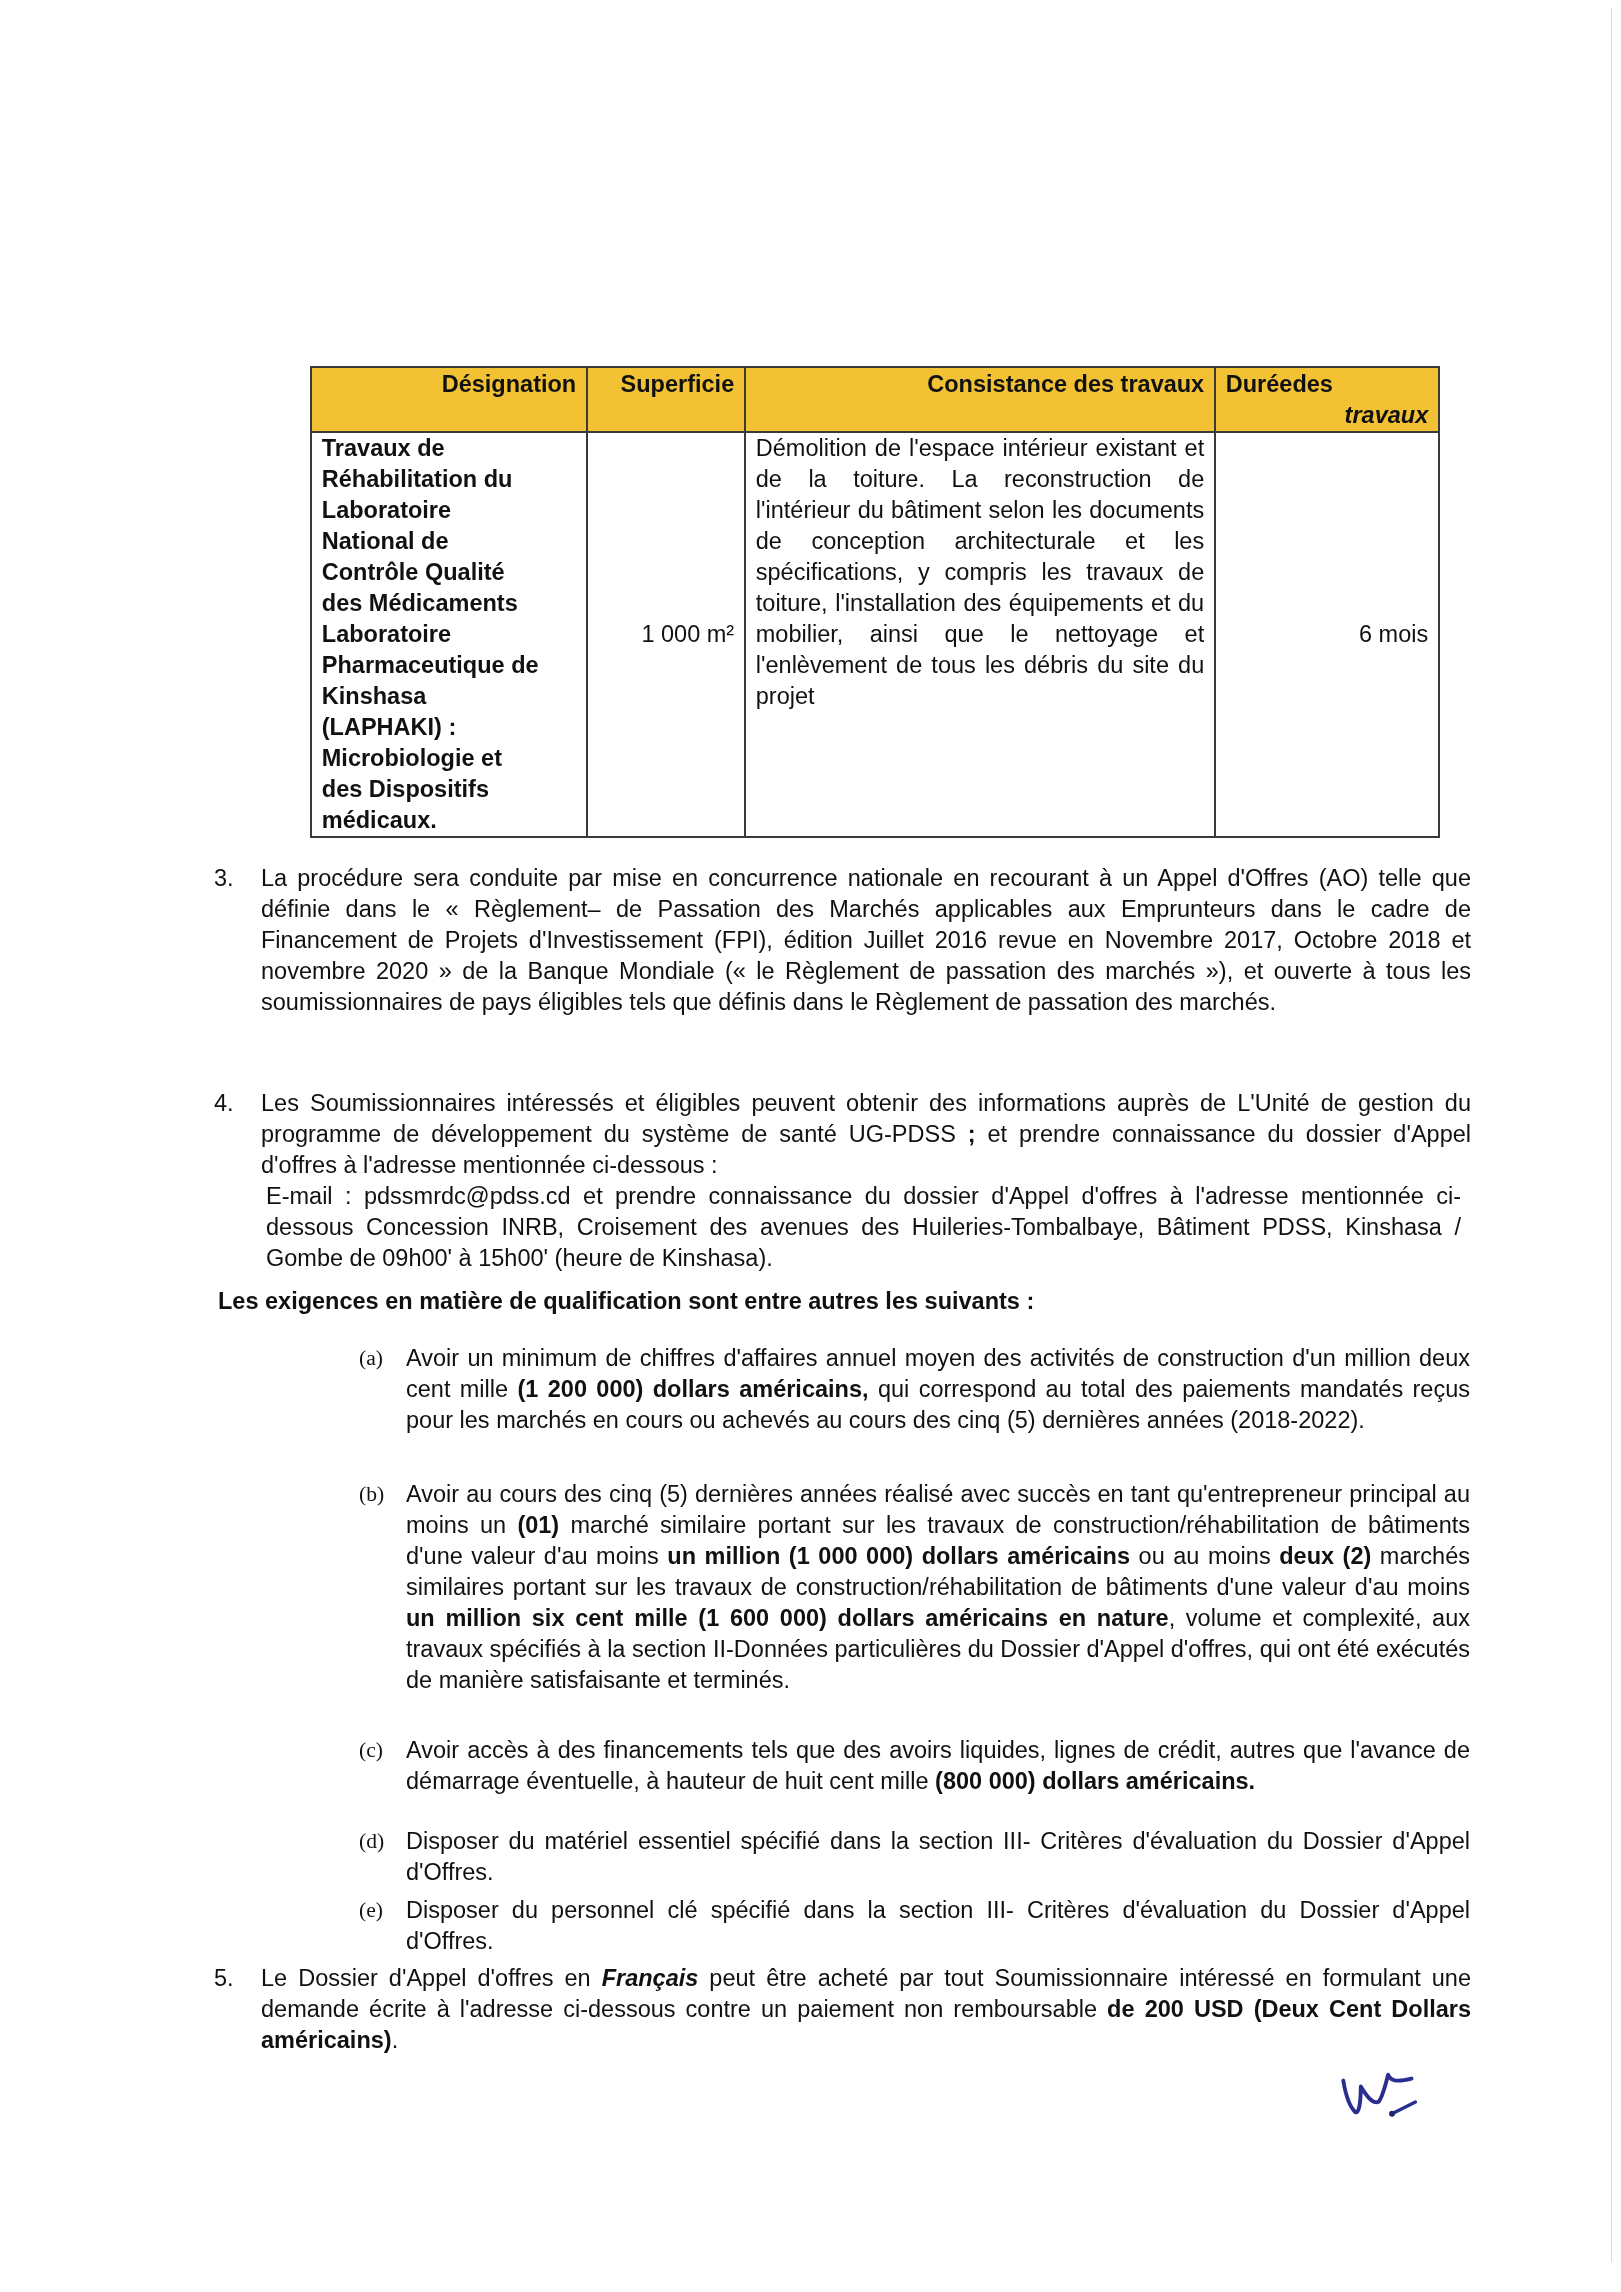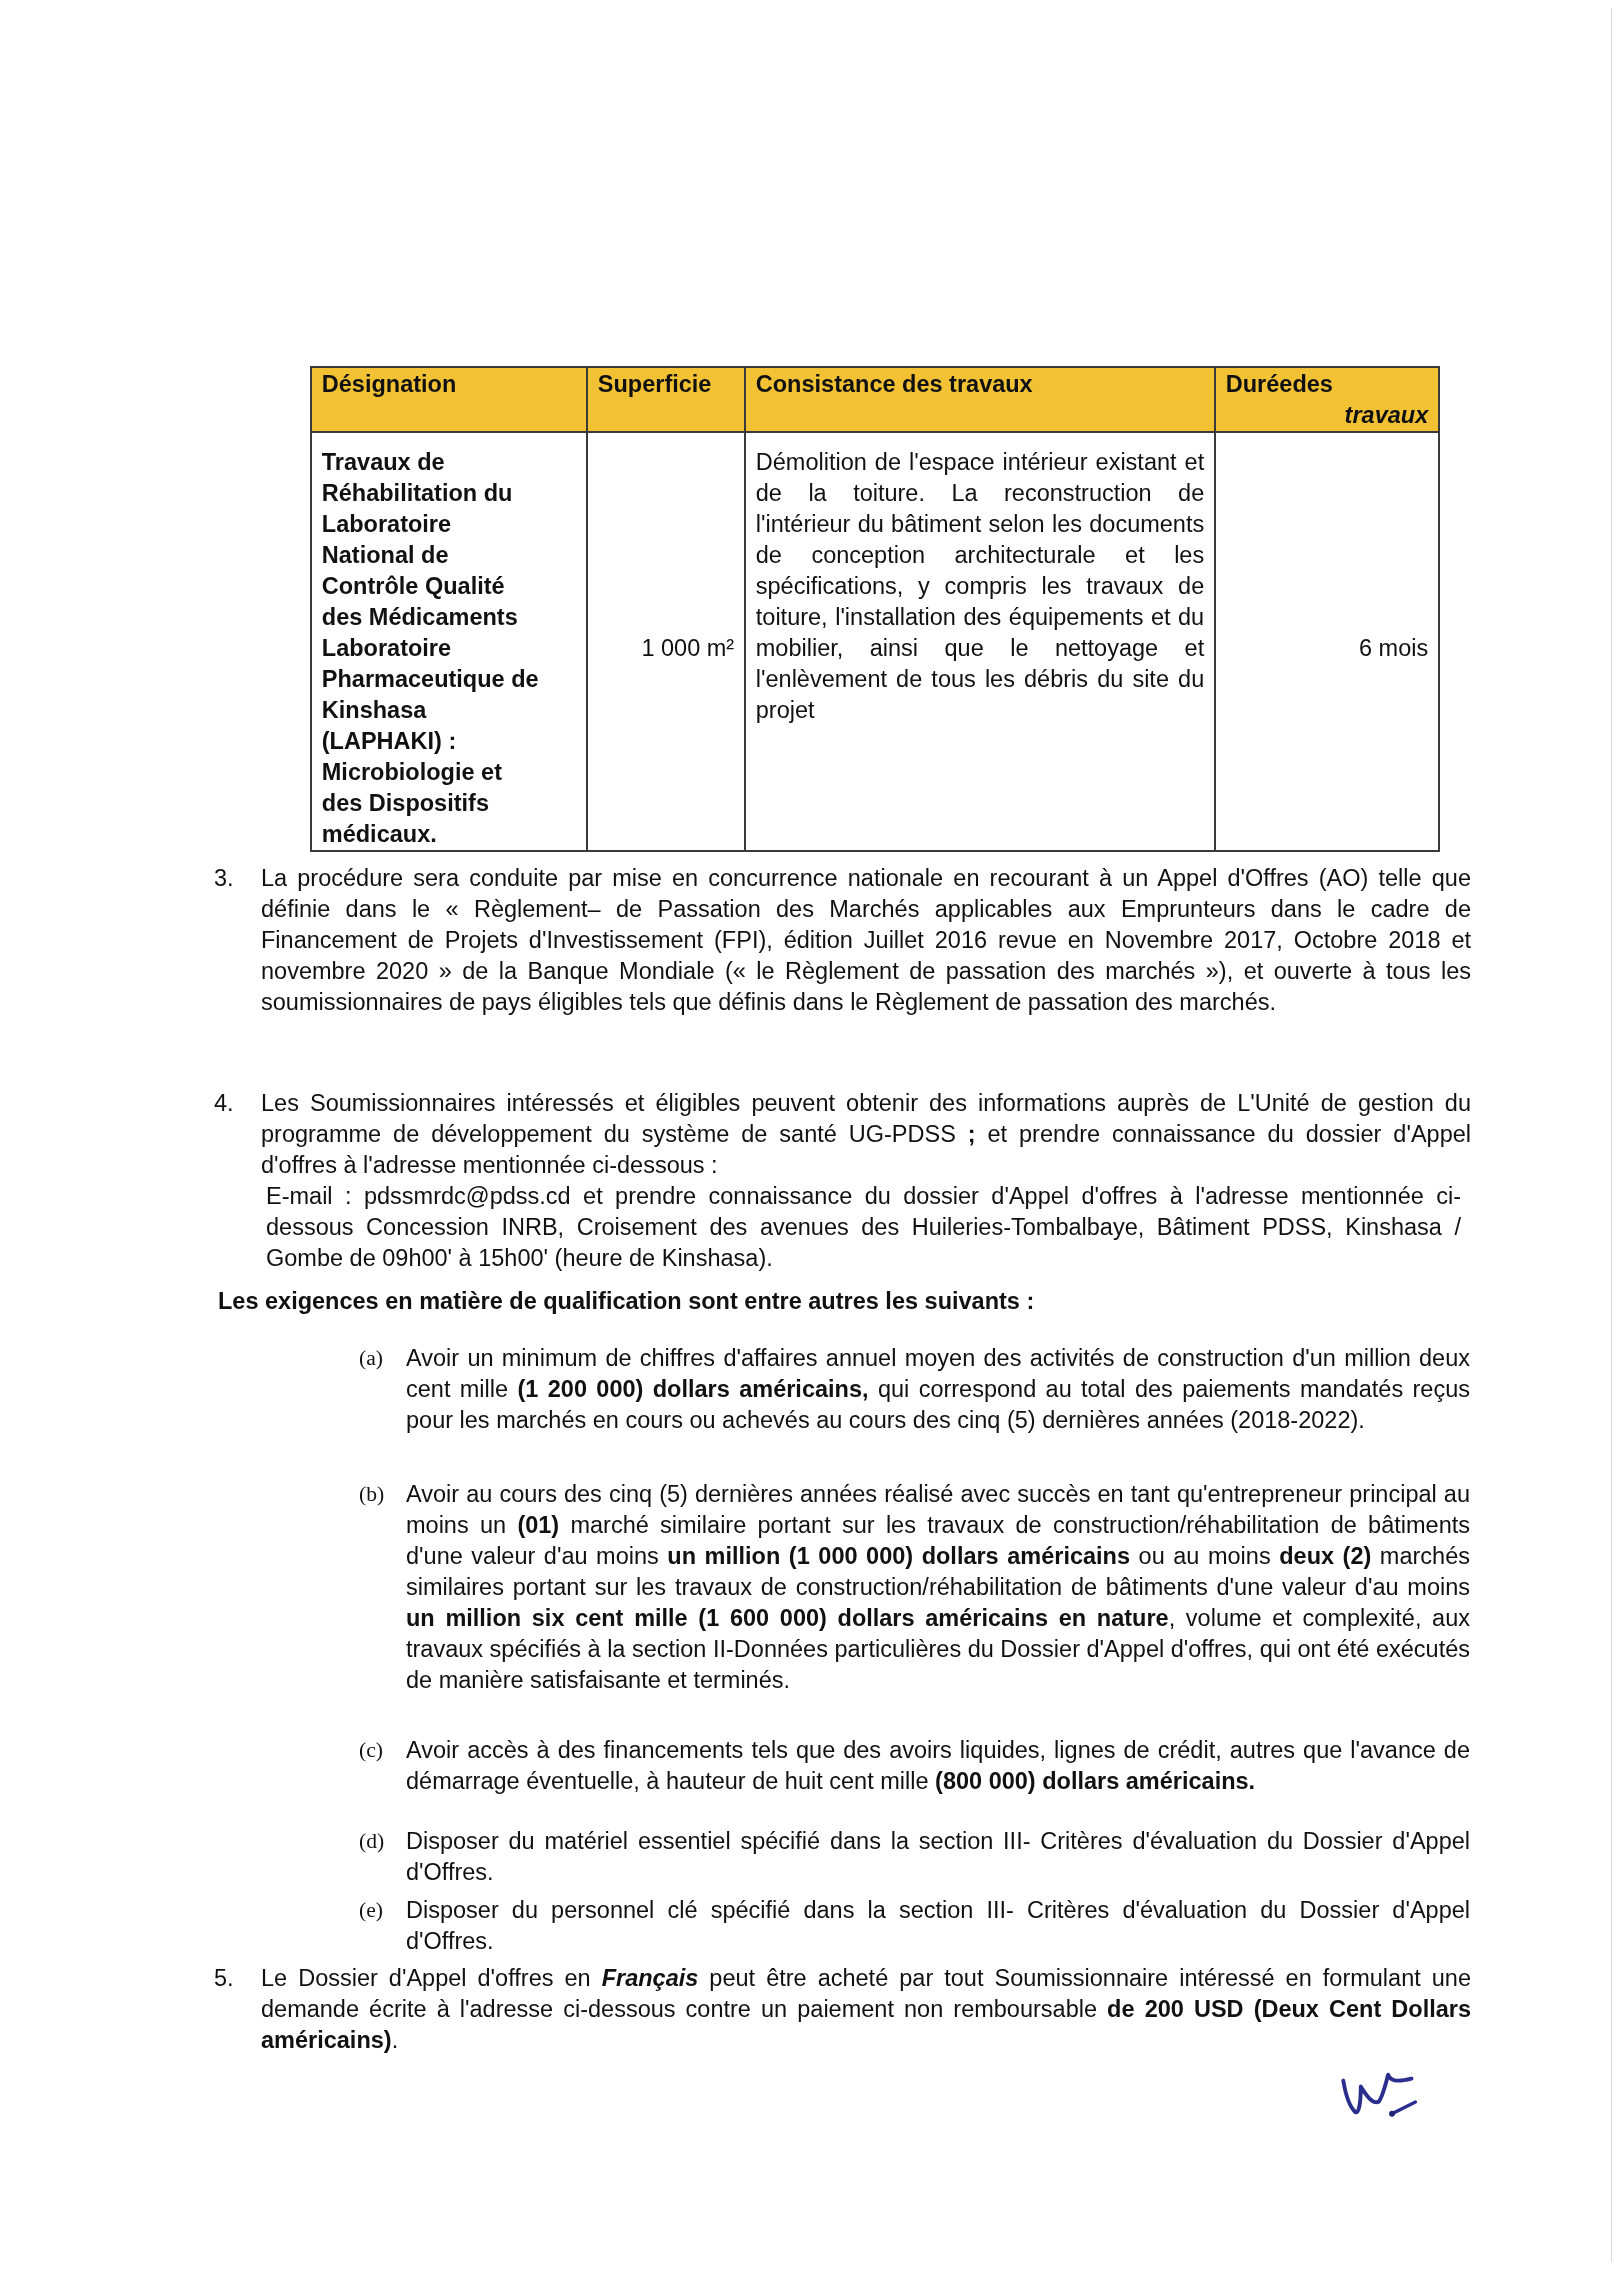--- a/index.html
+++ b/index.html
@@ -14,31 +14,31 @@
   
   .works-table {
     position: absolute; left: 310px; top: 366px; width: 1129px;
     border-collapse: collapse; table-layout: fixed;
     font-size: 23.5px; line-height: 31px;
   }
   .works-table th, .works-table td {
     border: 2px solid #3a3a3a; vertical-align: top; padding: 0 9.8px;
   }
   .works-table thead th {
-    background: #f2c234; font-weight: bold; text-align: left; height: 59px;
+    background: #f2c234; font-weight: bold; text-align: right; height: 59px;
     padding-top: 1px;
   }
   .works-table col.c1 { width: 276px; }
   .works-table col.c2 { width: 158px; }
   .works-table col.c3 { width: 470px; }
   .works-table col.c4 { width: 224px; }
   .th-duree { text-align: justify !important; text-align-last: auto; }
   .th-duree .l1 { display: flex; justify-content: flex-start; }
   .th-duree .l2 { display: block; text-align: right; font-style: italic; }
-  .works-table tbody td { height: 400px; padding-top: 14px; }
+  .works-table tbody td { height: 400px; padding-top: 0; }
   .cell-desig { font-weight: bold; }
   .cell-sup, .cell-dur { vertical-align: middle !important; text-align: right; }
   .cell-cons { text-align: justify; }
 
   
   .para {
     position: absolute; left: 214px; width: 1257px;
     font-size: 23.5px; line-height: 31px; text-align: justify;
   }
   .para .num { position: absolute; left: 0; top: 0; }

